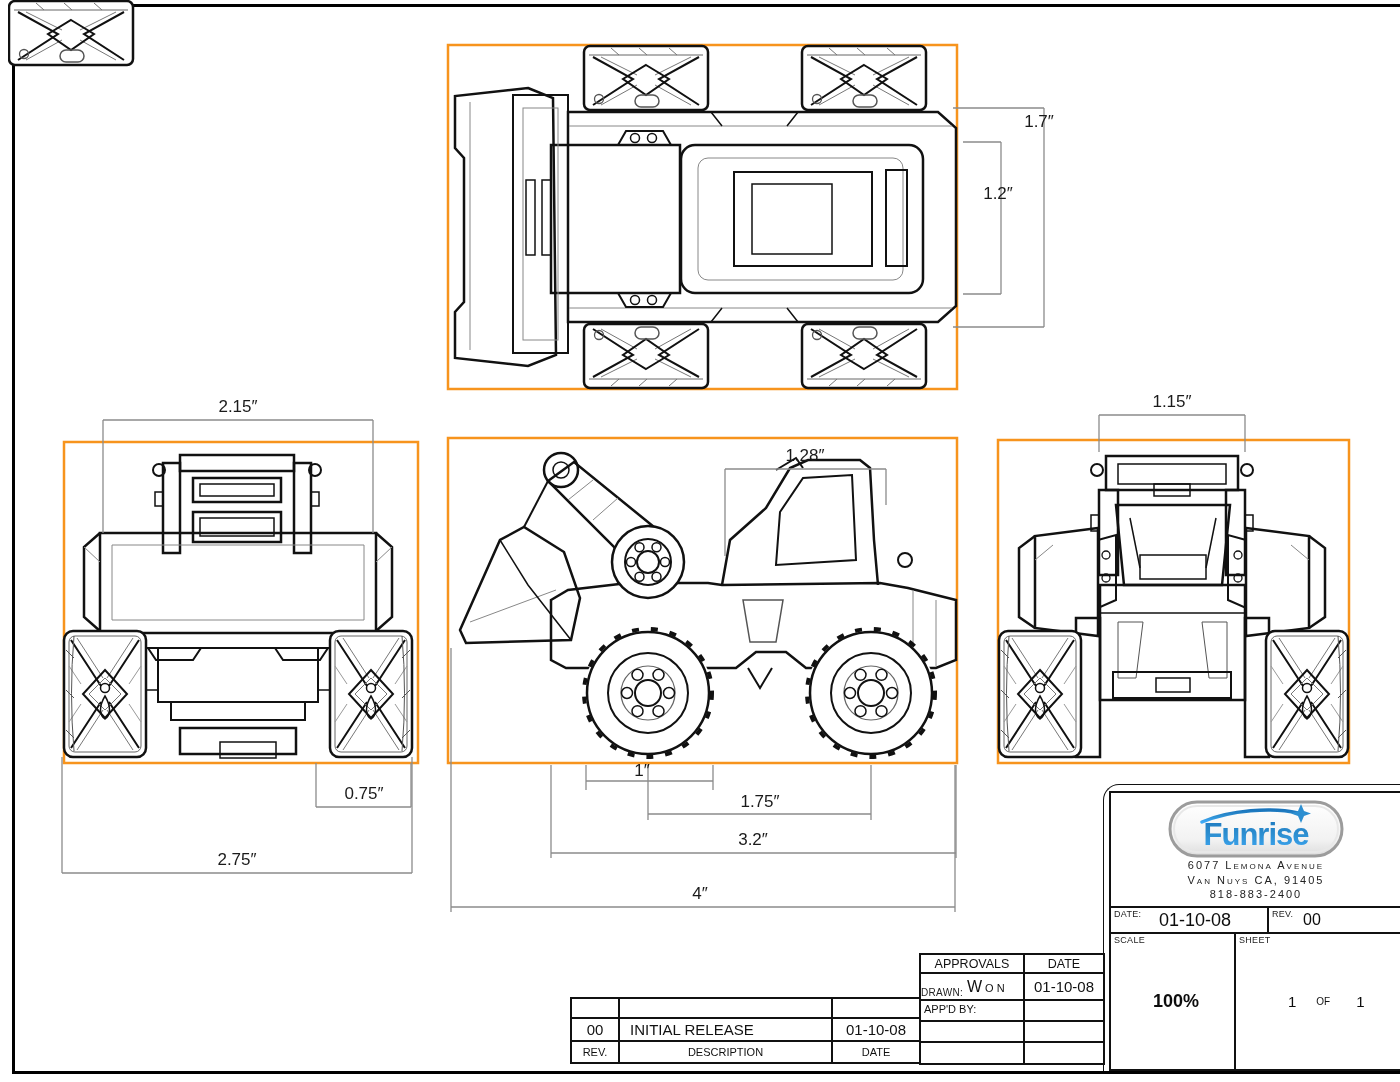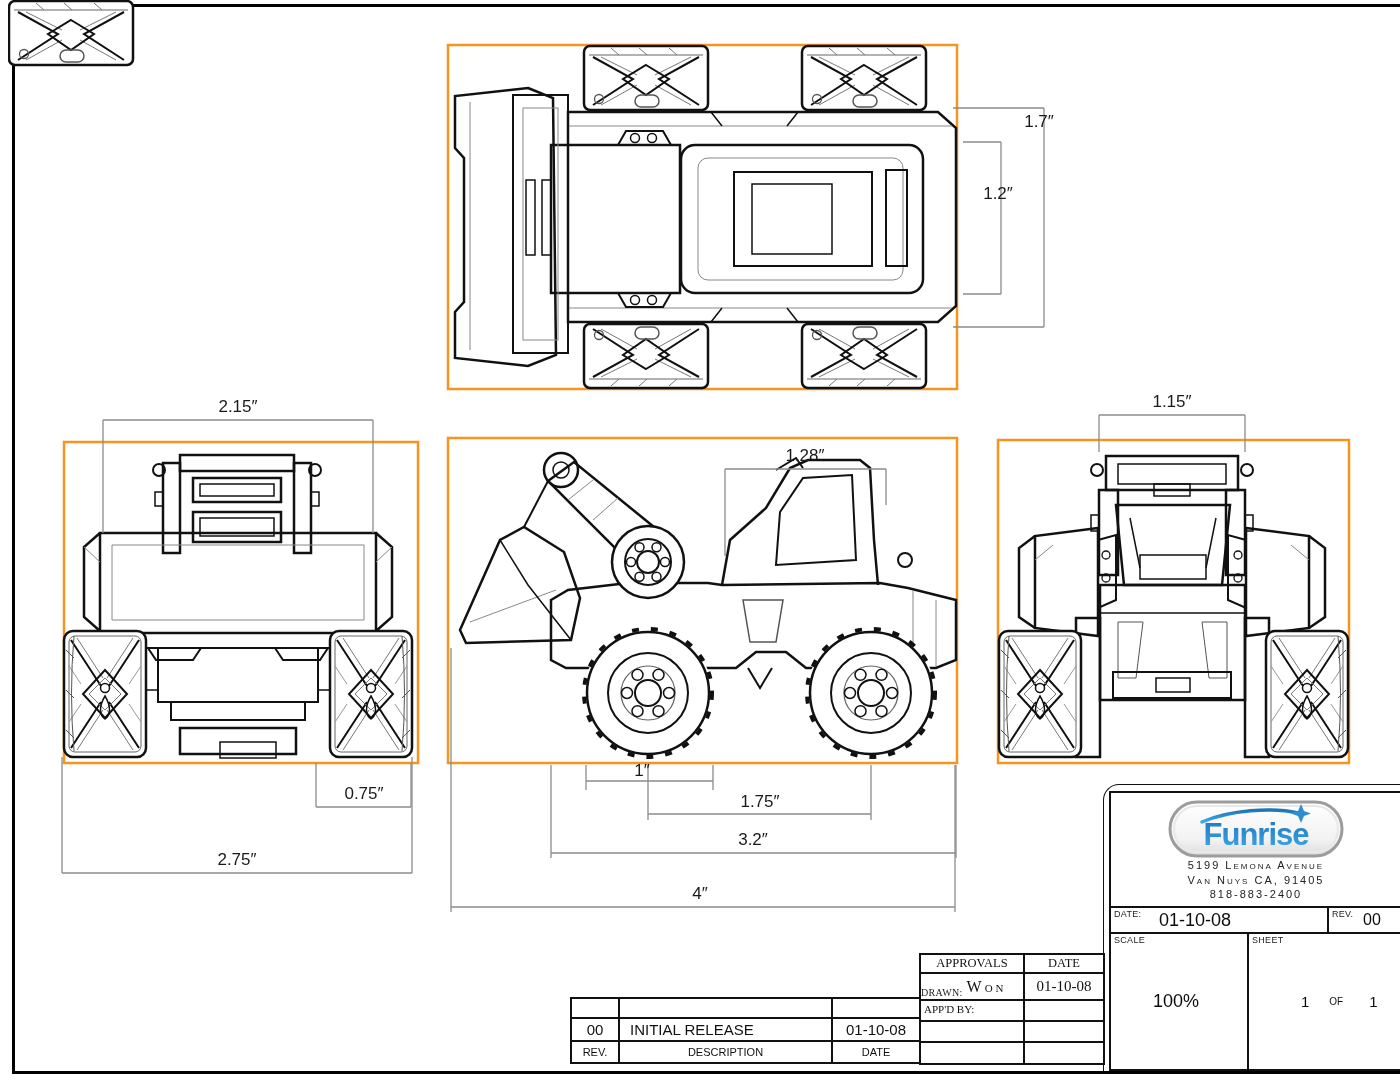--- a/index.html
+++ b/index.html
@@ -19,21 +19,21 @@
   .tb-product div{font-size:15px;letter-spacing:2.5px;font-variant:small-caps;color:#161616;margin-bottom:14px;}
   .tb-row{display:flex;border-top:2.5px solid #111;box-sizing:border-box;}
   .tb-row .cell{position:relative;box-sizing:border-box;}
   .mini-label{font-size:9px;color:#222;position:absolute;left:3px;top:1px;letter-spacing:.3px;}
   .big-val{font-size:18px;color:#0c0c0c;}
   
   #approvals{position:absolute;left:911px;top:953px;width:186px;height:112px;
     display:grid;grid-template-columns:104px 1fr;grid-template-rows:19px 27px 21px 21px 1fr;
     border:2.5px solid #111;box-sizing:border-box;background:#fff;}
   #approvals .cell{border-right:2px solid #111;border-bottom:2px solid #111;position:relative;
-    display:flex;align-items:center;justify-content:center;box-sizing:border-box;overflow:hidden;font-family:Liberation Serif, serif;}
+    display:flex;align-items:center;justify-content:center;box-sizing:border-box;overflow:hidden;}
   #approvals .cell:nth-child(2n){border-right:none;}
   #approvals .cell.last{border-bottom:none;}
   .appr-head{font-size:12.5px;}
   
   #revtable{position:absolute;left:562px;top:997px;width:351px;height:67px;
     display:grid;grid-template-columns:48px 213px 1fr;grid-template-rows:20px 23px 1fr;
     border:2.5px solid #111;box-sizing:border-box;background:#fff;}
   #revtable .cell{border-right:2px solid #111;border-bottom:2px solid #111;display:flex;align-items:center;
     justify-content:center;box-sizing:border-box;font-size:15px;}
   #revtable .cell:nth-child(3n){border-right:none;}
@@ -330,39 +330,39 @@
                 <stop offset="1" stop-color="#3FA9F5"></stop>
             </linearGradient>
           </defs>
           <rect x="2" y="2" width="172" height="54" rx="27" fill="url(#pillg)" stroke="#9c9c9c" stroke-width="3"></rect>
           <rect x="6" y="6" width="164" height="46" rx="23" fill="none" stroke="#e8e8e8" stroke-width="2"></rect>
           <path d="M34 22 C62 10 104 7 130 13" fill="none" stroke="url(#blueg)" stroke-width="3.5" stroke-linecap="round"></path>
           <path d="M133 4 L136 11 L143 13.5 L136 16 L133 23 L130 16 L123 13.5 L130 11 Z" fill="#2D8FD1"></path>
           <text x="88" y="45" text-anchor="middle" font-size="31" font-weight="bold" letter-spacing="-1" fill="url(#blueg)">Funrise</text>
         </svg>
         <div class="tb-addr">
-          <div>5199 Lemona Avenue</div>
+          <div>6077 Lemona Avenue</div>
           <div>Van Nuys CA, 91405</div>
           <div>818-883-2400</div>
         </div>
       </div>
       <div class="tb-row" style="height:26px;flex:none;">
-        <div class="cell" style="width:218px;border-right:2.5px solid #111;display:flex;align-items:center;">
+        <div class="cell" style="width:158px;border-right:2.5px solid #111;display:flex;align-items:center;">
           <span class="mini-label">DATE:</span>
           <span class="big-val" style="padding-left:48px;">01-10-08</span>
         </div>
         <div class="cell" style="flex:1;display:flex;align-items:center;">
           <span class="mini-label">REV.</span>
           <span class="big-val" style="font-size:16px;padding-left:34px;">00</span>
         </div>
       </div>
       <div class="tb-row" style="flex:1;">
-        <div class="cell" style="width:138px;border-right:2.5px solid #111;display:flex;align-items:center;">
+        <div class="cell" style="width:125px;border-right:2.5px solid #111;display:flex;align-items:center;">
           <span class="mini-label">SCALE</span>
-          <span class="big-val" style="padding-left:42px;">100%</span>
+          <span class="big-val" style="padding-left:42px;font-weight:bold;">100%</span>
         </div>
         <div class="cell" style="flex:1;display:flex;align-items:center;">
           <span class="mini-label">SHEET</span>
           <span class="big-val" style="font-size:15px;padding-left:52px;">1</span>
           <span style="font-size:10px;padding-left:20px;">OF</span>
           <span class="big-val" style="font-size:15px;padding-left:26px;">1</span>
         </div>
       </div>
     </div>
   </div>

